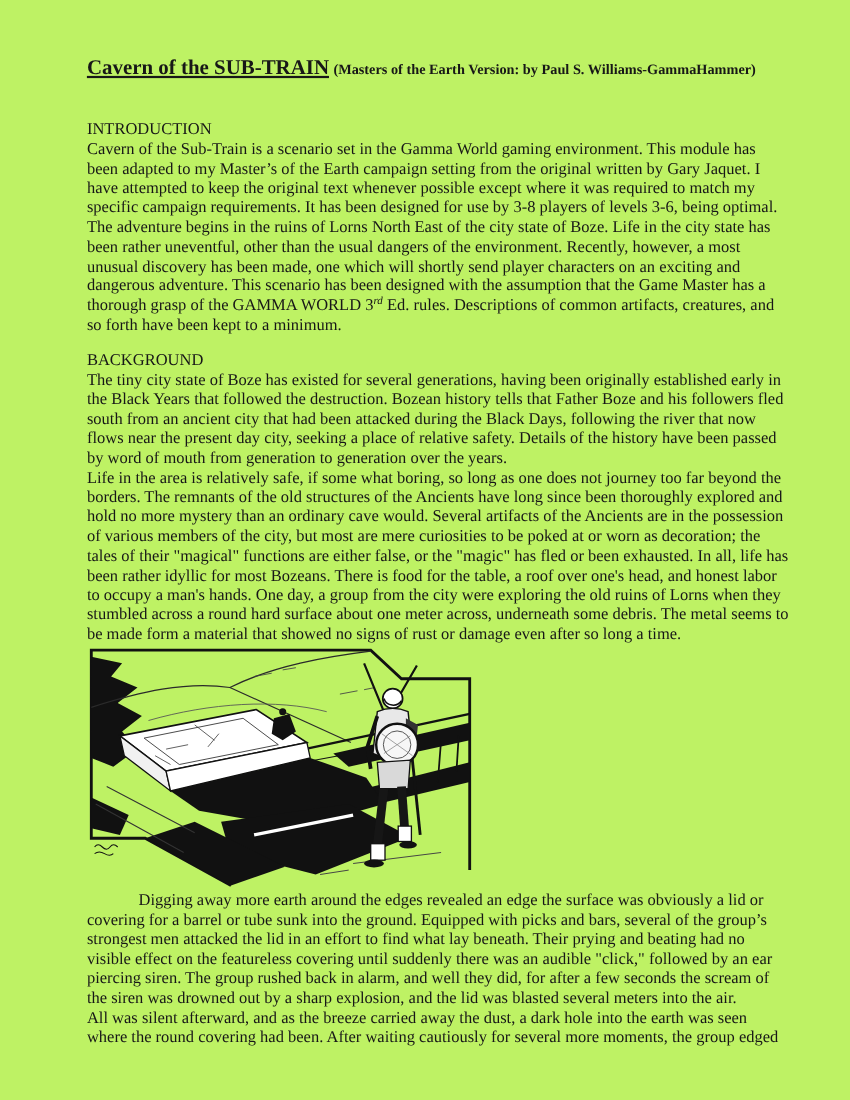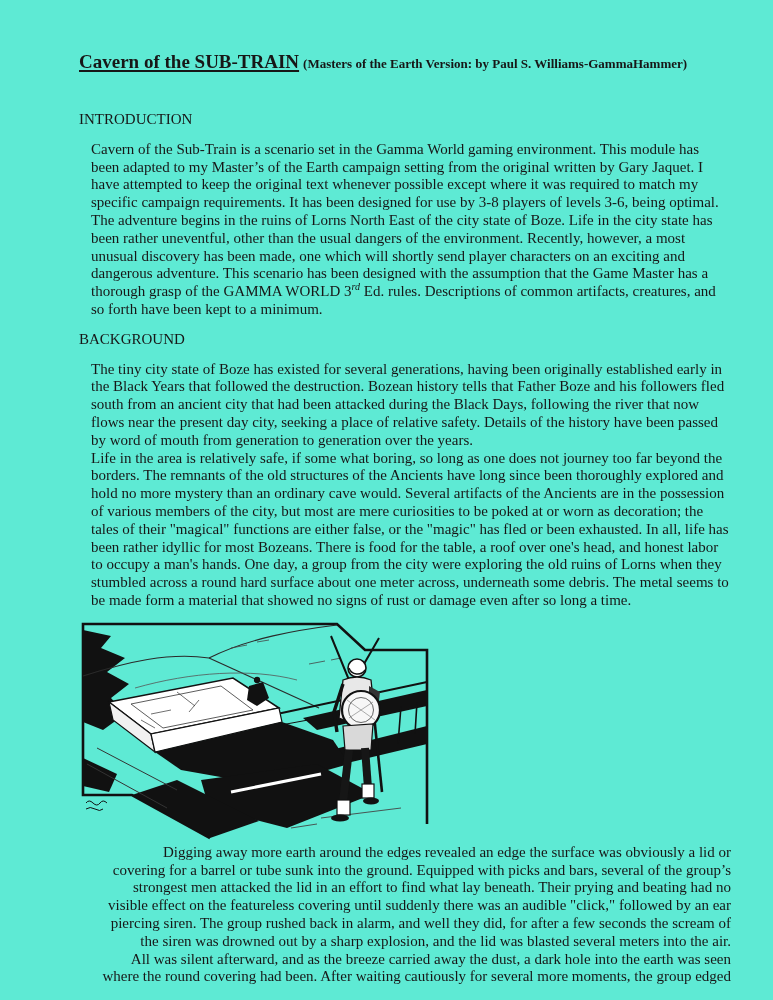--- a/index.html
+++ b/index.html
@@ -1,44 +1,44 @@
 <!DOCTYPE html>
 <html><head>
 <meta charset="utf-8">
 <style>
   html,body{margin:0;padding:0;background:#ffffff;}
   .page{
     position:relative;
     width:773px;height:1000px;
-    background:#5eead4;
+    background:#bef264;
     box-sizing:border-box;
     padding:50px 55px 0 79px;
     font-family:"Liberation Serif","DejaVu Serif",serif;
     color:#171717;
     overflow:hidden;
   }
   .title-line{margin:0;font-size:19px;line-height:23px;font-weight:bold;}
   .title-main{
     text-decoration:underline;
     text-decoration-thickness:2px;
     text-underline-offset:2px;
   }
   .title-annotation{font-size:13px;font-weight:bold;margin-left:4px;}
   .heading{
     margin:0;font-size:15px;line-height:17.8px;font-weight:normal;
   }
   .heading.intro{margin-top:36px;}
-  .heading.bg{margin-top:2px;}
+  .heading.bg{margin-top:14px;}
   .body{
-    margin:12px;width:640px;
+    margin:0;width:640px;
     font-size:15px;line-height:17.8px;
     white-space:pre-line;
   }
   .body sup{font-size:10px;line-height:0;font-style:italic;}
-  .body.aftermath{margin-top:4px;text-indent:47px;text-align:right;}
+  .body.aftermath{margin-top:4px;text-indent:47px;}
   figure.illustration{
     margin:2px 0 4px 2px;padding:0;
     width:348px;height:218px;
   }
   figure.illustration svg{display:block;}
 </style>
 </head>
 <body>
 
 <div class="page">

